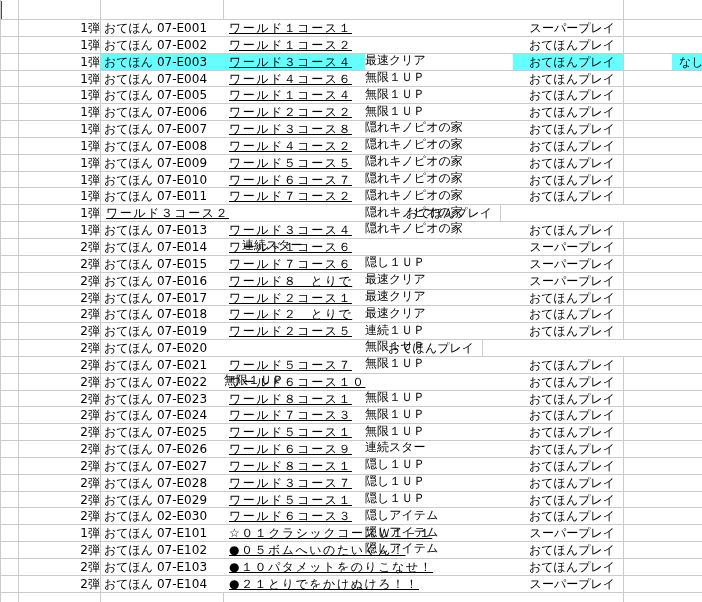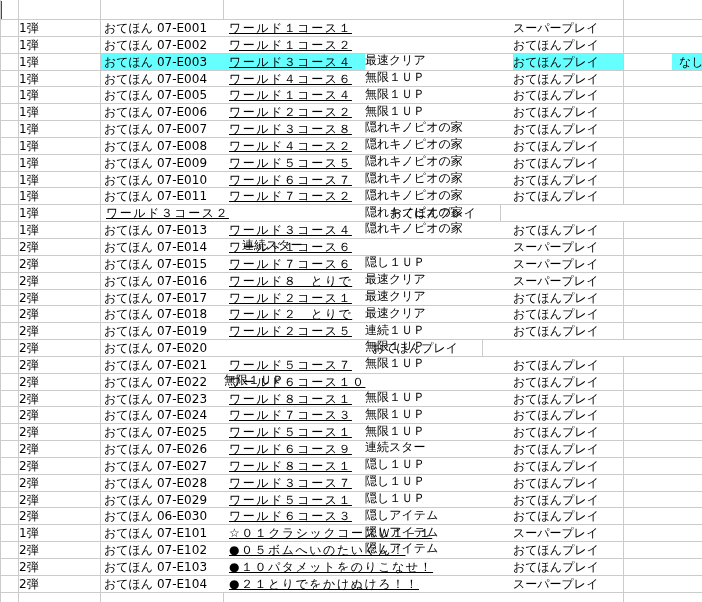--- a/index.html
+++ b/index.html
@@ -17,25 +17,25 @@
     --grid:#cbcbcb;
     --hl:#66ffff;
   }
   .row{display:flex;box-sizing:border-box;border-bottom:1px solid var(--grid);flex:none;}
   .row-top{height:20px;}
   .row-data{height:16.85px;}
   .row-bottom{flex:1;border-bottom:none;}
   .row-data > div{line-height:16px;white-space:nowrap;overflow:visible;box-sizing:border-box;}
   .row-top > div,.row-bottom > div{box-sizing:border-box;}
   .c-a{width:18px;flex:none;border-right:1px solid var(--grid);}
-  .c-dan{width:82px;flex:none;border-right:1px solid var(--grid);text-align:left;padding-right:0;}
+  .c-dan{width:82px;flex:none;border-right:1px solid var(--grid);text-align:right;padding-right:0;}
   .c-item{width:123px;flex:none;padding-left:3px;}
   .c-course{width:141px;flex:none;padding-left:5px;letter-spacing:1.5px;text-decoration:underline;}
   .c-type{width:148px;flex:none;margin-top:32px;}
-  .c-play{width:111px;flex:none;border-right:1px solid var(--grid);text-align:left;padding-right:24px;}
+  .c-play{width:111px;flex:none;border-right:1px solid var(--grid);text-align:right;padding-right:8px;}
   .c-remark{flex:1;padding-left:7px;margin-left:48px;}
   
   .c-e1{width:18px;flex:none;border-right:1px solid var(--grid);}
   .c-e2{width:82px;flex:none;border-right:1px solid var(--grid);}
   .c-e3{width:123px;flex:none;border-right:1px solid var(--grid);}
   .c-e4{width:400px;flex:none;border-right:1px solid var(--grid);}
   .c-e5{flex:1;}
   .hl{background:var(--hl);}
   .edge-mark{position:absolute;left:0;top:1px;width:1px;height:18px;background:#4a4a4a;}
 </style>
@@ -309,21 +309,21 @@
         <div class="c-dan">2弾</div>
         <div class="c-item">おてほん 07-E029</div>
         <div class="c-course">ワールド５コース１</div>
         <div class="c-type">隠しアイテム</div>
         <div class="c-play">おてほんプレイ</div>
         <div class="c-remark"></div>
       </div>
       <div class="row row-data">
         <div class="c-a"></div>
         <div class="c-dan">2弾</div>
-        <div class="c-item">おてほん 06-E030</div>
+        <div class="c-item">おてほん 02-E030</div>
         <div class="c-course">ワールド６コース３</div>
         <div class="c-type">隠しアイテム</div>
         <div class="c-play">おてほんプレイ</div>
         <div class="c-remark"></div>
       </div>
       <div class="row row-data">
         <div class="c-a"></div>
         <div class="c-dan">1弾</div>
         <div class="c-item">おてほん 07-E101</div>
         <div class="c-course">☆０１クラシックコースＷ１－１</div>

